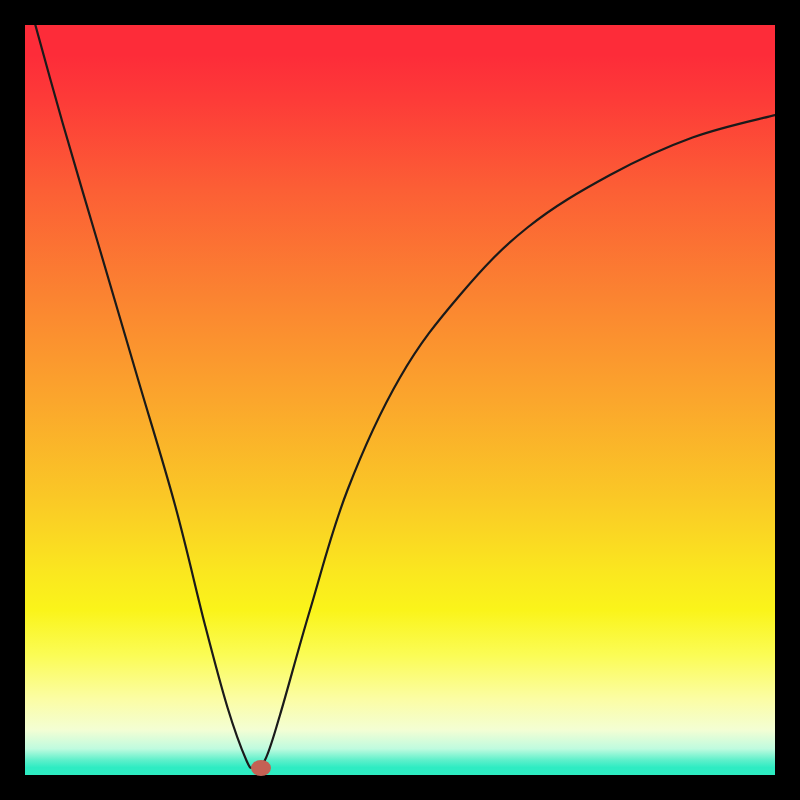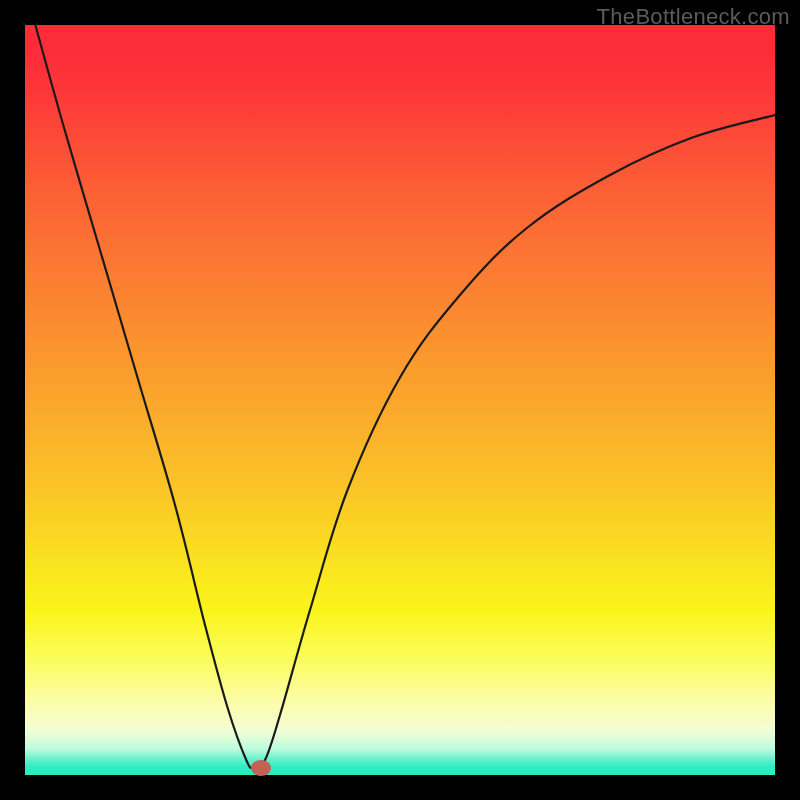--- a/index.html
+++ b/index.html
@@ -69,21 +69,20 @@
     border-radius: 50%;
     background: #c46154;
     transform: translate(-50%, -50%);
     z-index: 3;
   }
 </style>
 </head>
 <body>
 
 <div class="frame">
-  <div class="watermark">TheBottleneck.com</div>
 
   <div class="plot-area">
     <svg class="curve" viewBox="0 0 750 750" preserveAspectRatio="none">
       <path id="curve-path" fill="none" stroke="#1a1a1a" stroke-width="2.2" stroke-linejoin="round" stroke-linecap="round" d="M 0 -37.5 C 6.75 -13.2 24 50.25 37.5 97.5 C 51 144.75 61.5 179.1 75 225 C 88.5 270.9 99 306.6 112.5 352.5 C 126 398.4 137.85 435.45 150 480 C 162.15 524.55 170.55 563.55 180 600 C 189.45 636.45 195.075 658.2 202.5 682.5 C 209.925 706.8 216.525 724.2 221.25 735 C 225.975 745.8 225.375 742.5 228.75 742.5 C 232.125 742.5 235.275 744.45 240 735 C 244.725 725.55 246.90000000000003 717 255.00000000000003 690 C 263.1 663 272.85 625.5 285 585 C 297.15 544.5 306.3 506.85 322.5 465 C 338.7 423.15 354.75 387.6 375 352.5 C 395.25 317.4 412.04999999999995 297 434.99999999999994 270 C 457.94999999999993 243 475.50000000000006 224.1 502.50000000000006 202.5 C 529.5000000000001 180.9 555.3 166.2 585 150 C 614.7 133.8 637.8 123.3 667.5 112.5 C 697.2 101.7 735.15 94.05 750 90"></path>
     </svg>
     <div id="min-dot" class="dot" style="left: 236.25px; top: 742.5px;"></div>
   </div>
 </div>
 
 </body></html>

